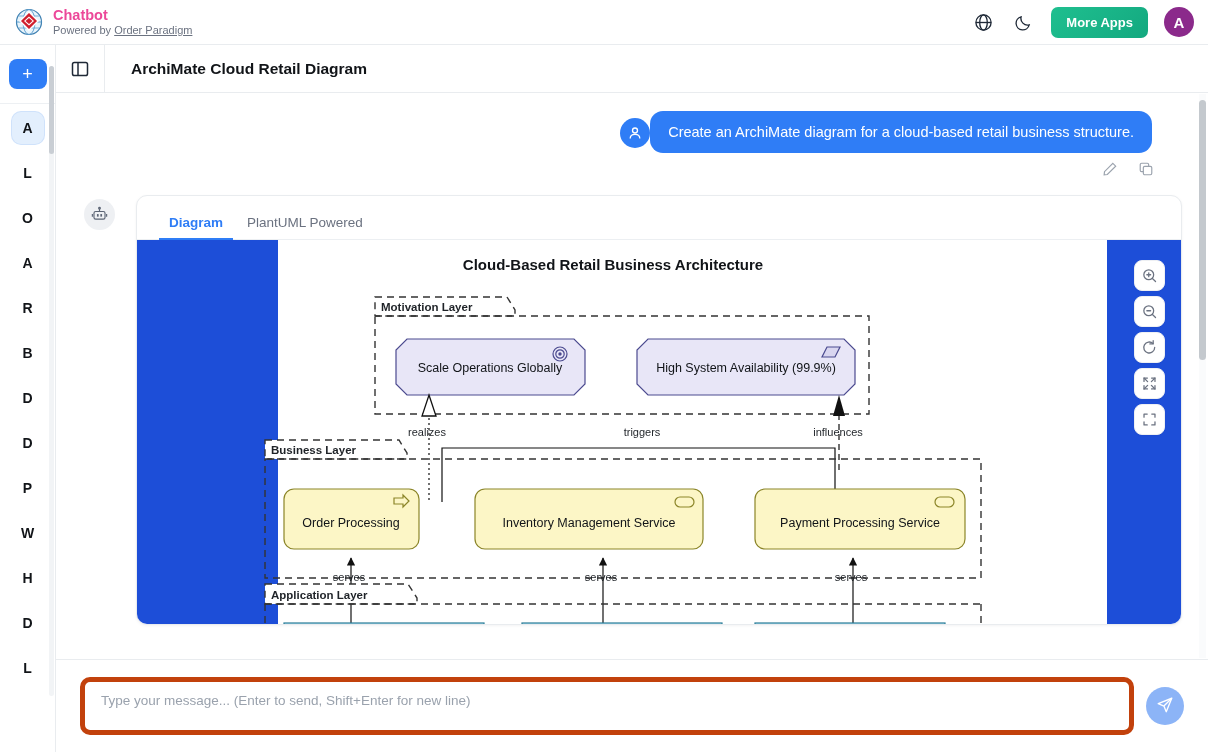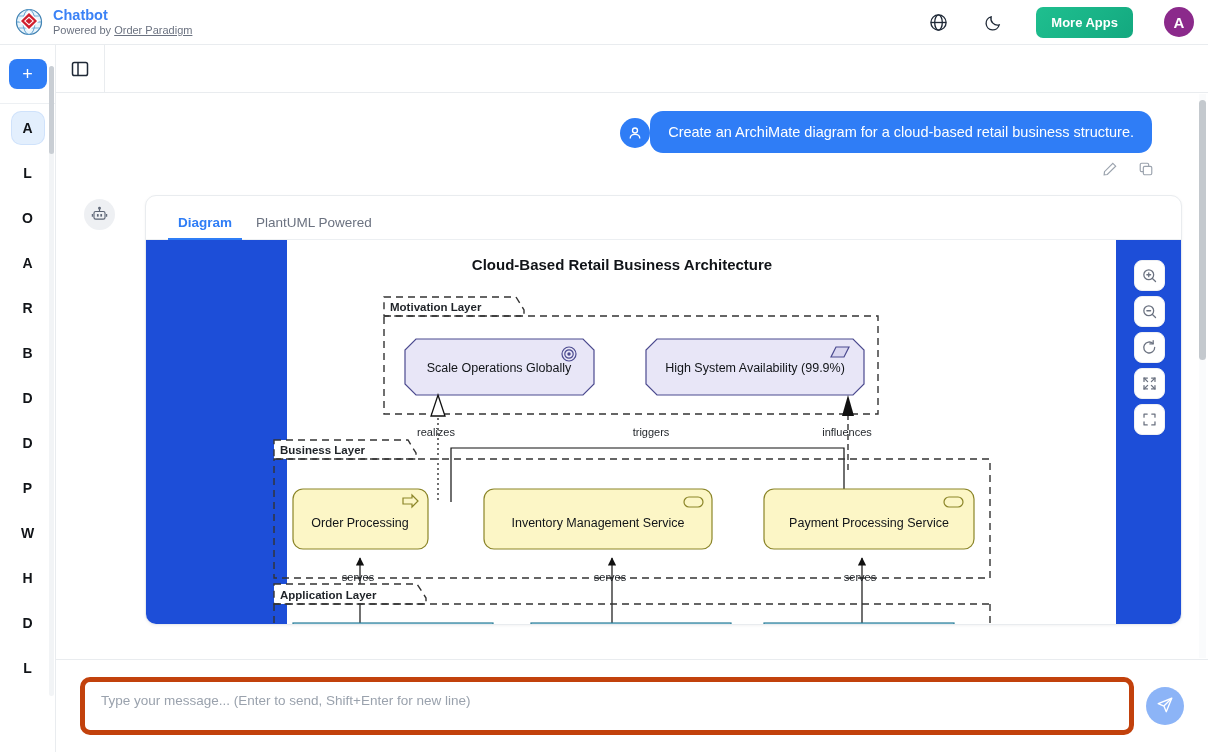--- a/index.html
+++ b/index.html
@@ -13,24 +13,24 @@
 
   
   .topbar {
     position: absolute; left: 0; top: 0; width: 1208px; height: 45px;
     background: #ffffff; border-bottom: 1px solid #e9ecef;
     display: flex; align-items: center; padding: 0 14px;
   }
   .brand { display: flex; align-items: center; gap: 9px; }
   .logo { width: 30px; height: 30px; position: relative; }
   .brand-text { line-height: 1.15; }
-  .brand-title { font-size: 14.5px; font-weight: bold; color: #3b82f6; }
+  .brand-title { font-size: 14.5px; font-weight: bold; color: #ec4899; }
   .brand-sub { font-size: 11px; color: #6b7280; }
   .brand-sub a { color: #6b7280; text-decoration: underline; }
-  .topbar-right { margin-left: auto; display: flex; align-items: center; gap: 31px; }
+  .topbar-right { margin-left: auto; display: flex; align-items: center; gap: 16px; }
   .icon-btn { width: 24px; height: 24px; display: flex; align-items: center; justify-content: center; cursor: pointer; color: #1f2937; }
   .more-apps {
     background: linear-gradient(135deg, #1fbf8f 0%, #18b286 60%, #13a87f 100%);
     color: #fff; font-size: 13px; font-weight: bold;
     padding: 8px 15px; border-radius: 7px; border: none; cursor: pointer;
     white-space: nowrap;
   }
   .avatar-top {
     width: 30px; height: 30px; border-radius: 50%;
     background: #8b2a8b; color: #fff; font-size: 15px; font-weight: bold;
@@ -88,21 +88,21 @@
     margin-top: 7px;
   }
   .user-bubble {
     background: #2f7df6; color: #fff; font-size: 14.5px;
     padding: 13px 18px; border-radius: 13px; max-width: 540px;
   }
   .msg-actions { display: flex; justify-content: flex-end; gap: 20px; padding: 8px 54px 0 0; }
   .msg-action { width: 16px; height: 16px; color: #9aa2ad; cursor: pointer; }
 
   
-  .artifact-wrap { display: flex; align-items: flex-start; gap: 30px; padding: 18px 26px 0 28px; }
+  .artifact-wrap { display: flex; align-items: flex-start; gap: 21px; padding: 18px 26px 0 28px; }
   .bot-avatar {
     width: 31px; height: 31px; border-radius: 50%; background: #eef0f3;
     display: flex; align-items: center; justify-content: center; flex-shrink: 0;
     margin-top: 4px;
   }
   .artifact {
     flex: 1; background: #fff; border: 1px solid #e9ecef; border-radius: 11px;
     box-shadow: 0 1px 3px rgba(16,24,40,.05);
     overflow: hidden; height: 430px; position: relative;
   }
@@ -220,20 +220,21 @@
 <div class="sb-scroll"></div>
 
 <div class="subheader">
   <div class="panel-toggle">
     <svg width="18" height="18" viewBox="0 0 18 18" fill="none" stroke="#1f2937" stroke-width="1.5">
       <rect x="1.5" y="2.5" width="15" height="13" rx="1.8"></rect>
       <line x1="7" y1="2.5" x2="7" y2="15.5"></line>
     </svg>
   </div>
   <div class="subheader-sep"></div>
+  <div class="page-title">ArchiMate Cloud Retail Diagram</div>
 </div>
 
 <div class="chat-area">
 
   <div class="msg-row">
     <div class="user-avatar">
       <svg width="16" height="16" viewBox="0 0 18 18" fill="none" stroke="#fff" stroke-width="1.5">
         <circle cx="9" cy="6.2" r="2.8"></circle>
         <path d="M3.6 15.2c0-2.8 2.4-4.6 5.4-4.6s5.4 1.8 5.4 4.6"></path>
       </svg>

